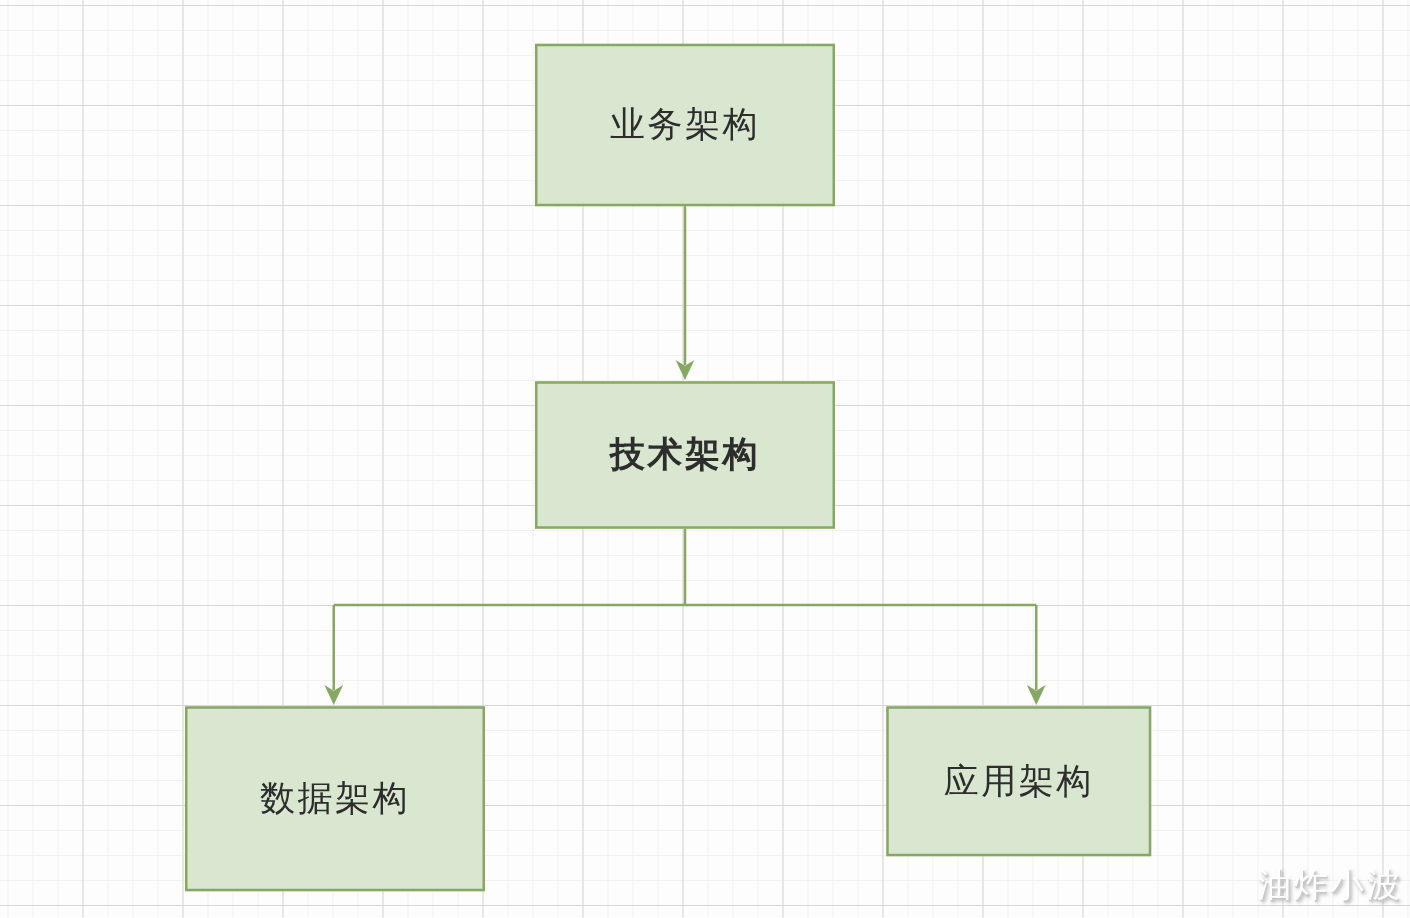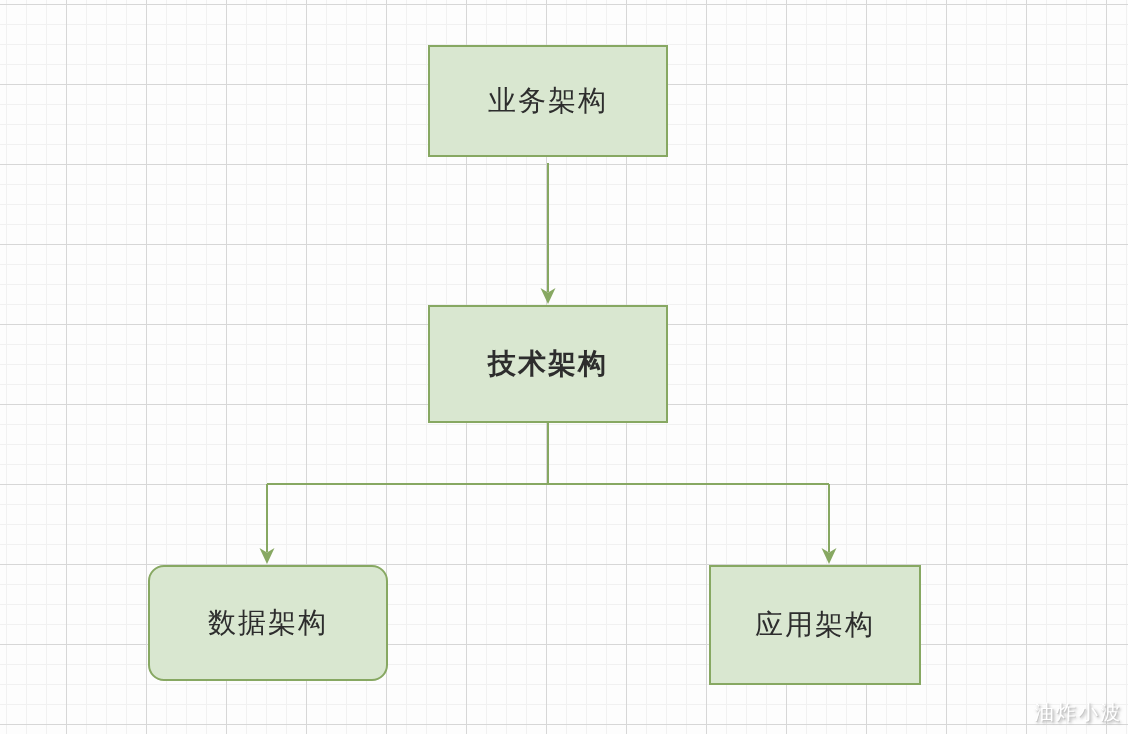--- a/index.html
+++ b/index.html
@@ -43,30 +43,30 @@
     align-items: center;
     justify-content: center;
     cursor: default;
   }
   .node-label {
     font-size: 28px;
     color: #2d2d2d;
     letter-spacing: 2px;
     white-space: nowrap;
   }
-  #node-business     { left: 428px; top: 45px;  width: 240px; height: 112px; }
+  #node-business     { left: 428px; top: 35px;  width: 240px; height: 130px; }
   #node-technology   { left: 428px; top: 305px; width: 240px; height: 118px; font-weight: bold; }
-  #node-data         { left: 148px; top: 565px; width: 240px; height: 116px; border-radius: 16px; }
+  #node-data         { left: 148px; top: 565px; width: 240px; height: 148px; }
   #node-application  { left: 709px; top: 565px; width: 212px; height: 120px; }
 
   .watermark {
     position: absolute;
     right: 6px;
     bottom: 8px;
-    font-size: 20px;
+    font-size: 27px;
     letter-spacing: 2px;
     color: #ffffff;
     text-shadow: 1px 1px 0 #c9c9c9, 2px 2px 3px rgba(100,100,100,0.55);
     user-select: none;
   }
 </style>
 </head>
 <body>
 
 <div class="canvas">

